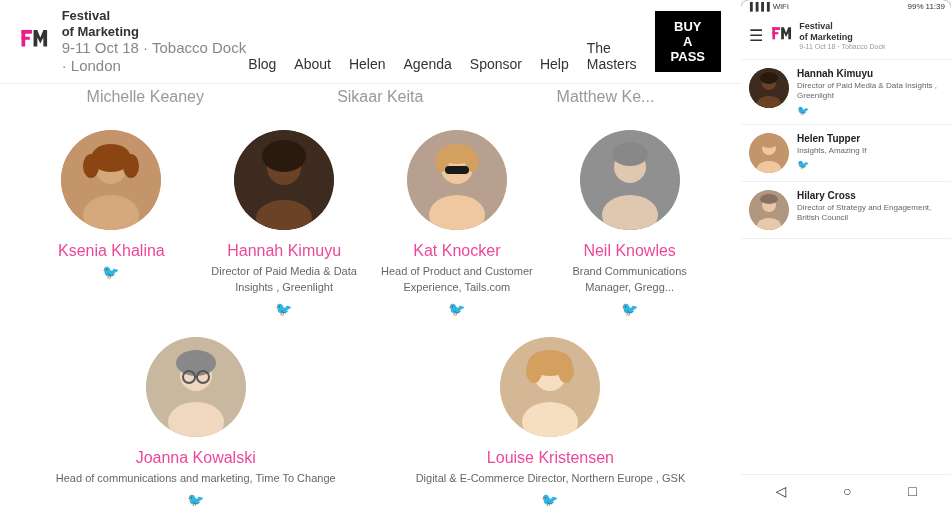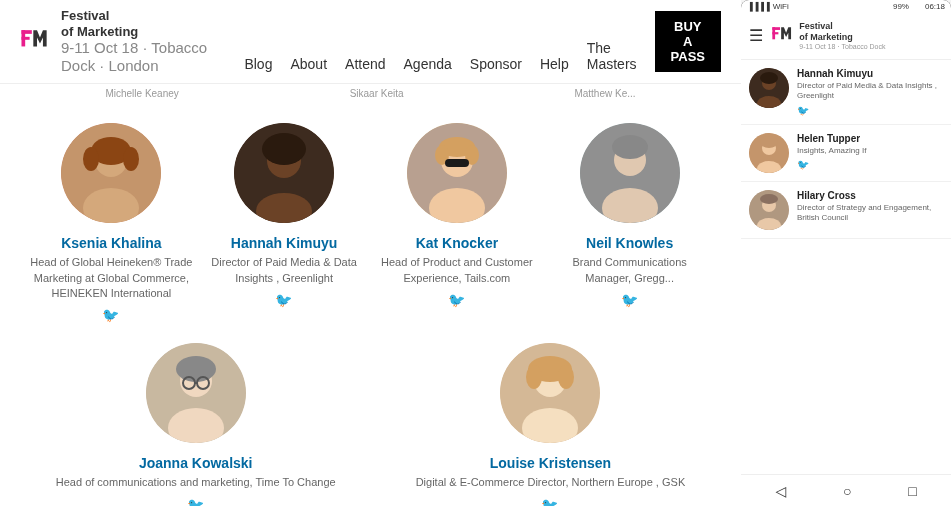--- a/index.html
+++ b/index.html
@@ -84,21 +84,21 @@
 
     
     .partial-names {
       display: flex;
       justify-content: space-around;
       padding: 4px 20px;
       background: #fff;
     }
 
     .partial-name {
-      font-size: 10px;
+      font-size: 16px;
       color: #999;
       text-align: center;
     }
 
     
     .speakers-grid {
       display: grid;
       grid-template-columns: repeat(4, 1fr);
       gap: 20px 10px;
       padding: 20px 30px;
@@ -120,23 +120,23 @@
       margin-bottom: 12px;
       background: #ccc;
       display: flex;
       align-items: center;
       justify-content: center;
       font-size: 32px;
       color: #fff;
     }
 
     .speaker-name {
-      font-weight: bold;
-      font-size: 14px;
-      color: #0369a1;
+      font-weight: normal;
+      font-size: 16px;
+      color: #ec4899;
       margin-bottom: 4px;
     }
 
     .speaker-role {
       font-size: 11px;
       color: #666;
       line-height: 1.4;
       margin-bottom: 6px;
     }
 
@@ -172,21 +172,21 @@
       justify-content: flex-end;
       padding: 2px 6px;
       font-size: 9px;
       color: #333;
       gap: 3px;
     }
 
     .mobile-status-icons {
       display: flex;
       align-items: center;
-      gap: 16px;
+      gap: 2px;
       font-size: 8px;
     }
 
     .mobile-content {
       background: #fff;
       height: calc(100% - 40px);
       overflow: hidden;
     }
 
     .mobile-header {
@@ -329,21 +329,21 @@
       <div class="logo-text">
         <div class="festival">Festival</div>
         <div class="marketing">of Marketing</div>
         <div class="date">9-11 Oct 18 · Tobacco Dock · London</div>
       </div>
     </div>
 
     <nav>
       <a href="#">Blog</a>
       <a href="#">About</a>
-      <a href="#">Attend</a>
+      <a href="#">Helen</a>
       <a href="#">Agenda</a>
       <a href="#">Sponsor</a>
       <a href="#">Help</a>
       <a href="#">The Masters</a>
       <button class="buy-pass-btn">BUY A PASS</button>
     </nav>
   </header>
 
   <div class="partial-names">
     <span class="partial-name">Michelle Keaney</span>
@@ -359,21 +359,20 @@
           <circle cx="50" cy="50" r="50" fill="#c4956b"></circle>
           <circle cx="50" cy="38" r="16" fill="#d4a87b"></circle>
           <ellipse cx="50" cy="85" rx="28" ry="20" fill="#d4a87b"></ellipse>
 
           <ellipse cx="50" cy="28" rx="20" ry="14" fill="#8B4513"></ellipse>
           <ellipse cx="30" cy="36" rx="8" ry="12" fill="#8B4513"></ellipse>
           <ellipse cx="70" cy="36" rx="8" ry="12" fill="#8B4513"></ellipse>
         </svg>
       </div>
       <div class="speaker-name">Ksenia Khalina</div>
-      <div class="speaker-role">Head of Global Heineken® Trade Marketing at Global Commerce, HEINEKEN International</div>
       <div class="twitter-icon">🐦</div>
     </div>
 
     <div class="speaker-card">
       <div class="speaker-avatar avatar-hannah">
         <svg viewBox="0 0 100 100" style="width:100%;height:100%;border-radius:50%">
           <circle cx="50" cy="50" r="50" fill="#3d2b1f"></circle>
           <circle cx="50" cy="38" r="17" fill="#6b4226"></circle>
           <ellipse cx="50" cy="88" rx="28" ry="18" fill="#6b4226"></ellipse>
           <ellipse cx="50" cy="26" rx="22" ry="16" fill="#2a1a0e"></ellipse>
@@ -460,21 +459,21 @@
 
 <div class="mobile-device">
 
   <div class="mobile-status-bar">
     <div style="flex:1; display:flex; align-items:center; gap:3px; font-size:8px; color:#333;">
       <span>▐▐▐▐</span>
       <span>WiFi</span>
     </div>
     <div class="mobile-status-icons">
       <span>99%</span>
-      <span>06:18</span>
+      <span>11:39</span>
     </div>
   </div>
 
   <div class="mobile-content">
 
     <div class="mobile-header">
       <span class="hamburger">☰</span>
       <div class="mobile-logo">
         <svg viewBox="0 0 50 40" width="28" height="22" xmlns="http://www.w3.org/2000/svg">
           <rect x="2" y="4" width="5" height="22" fill="#e91e8c"></rect>

